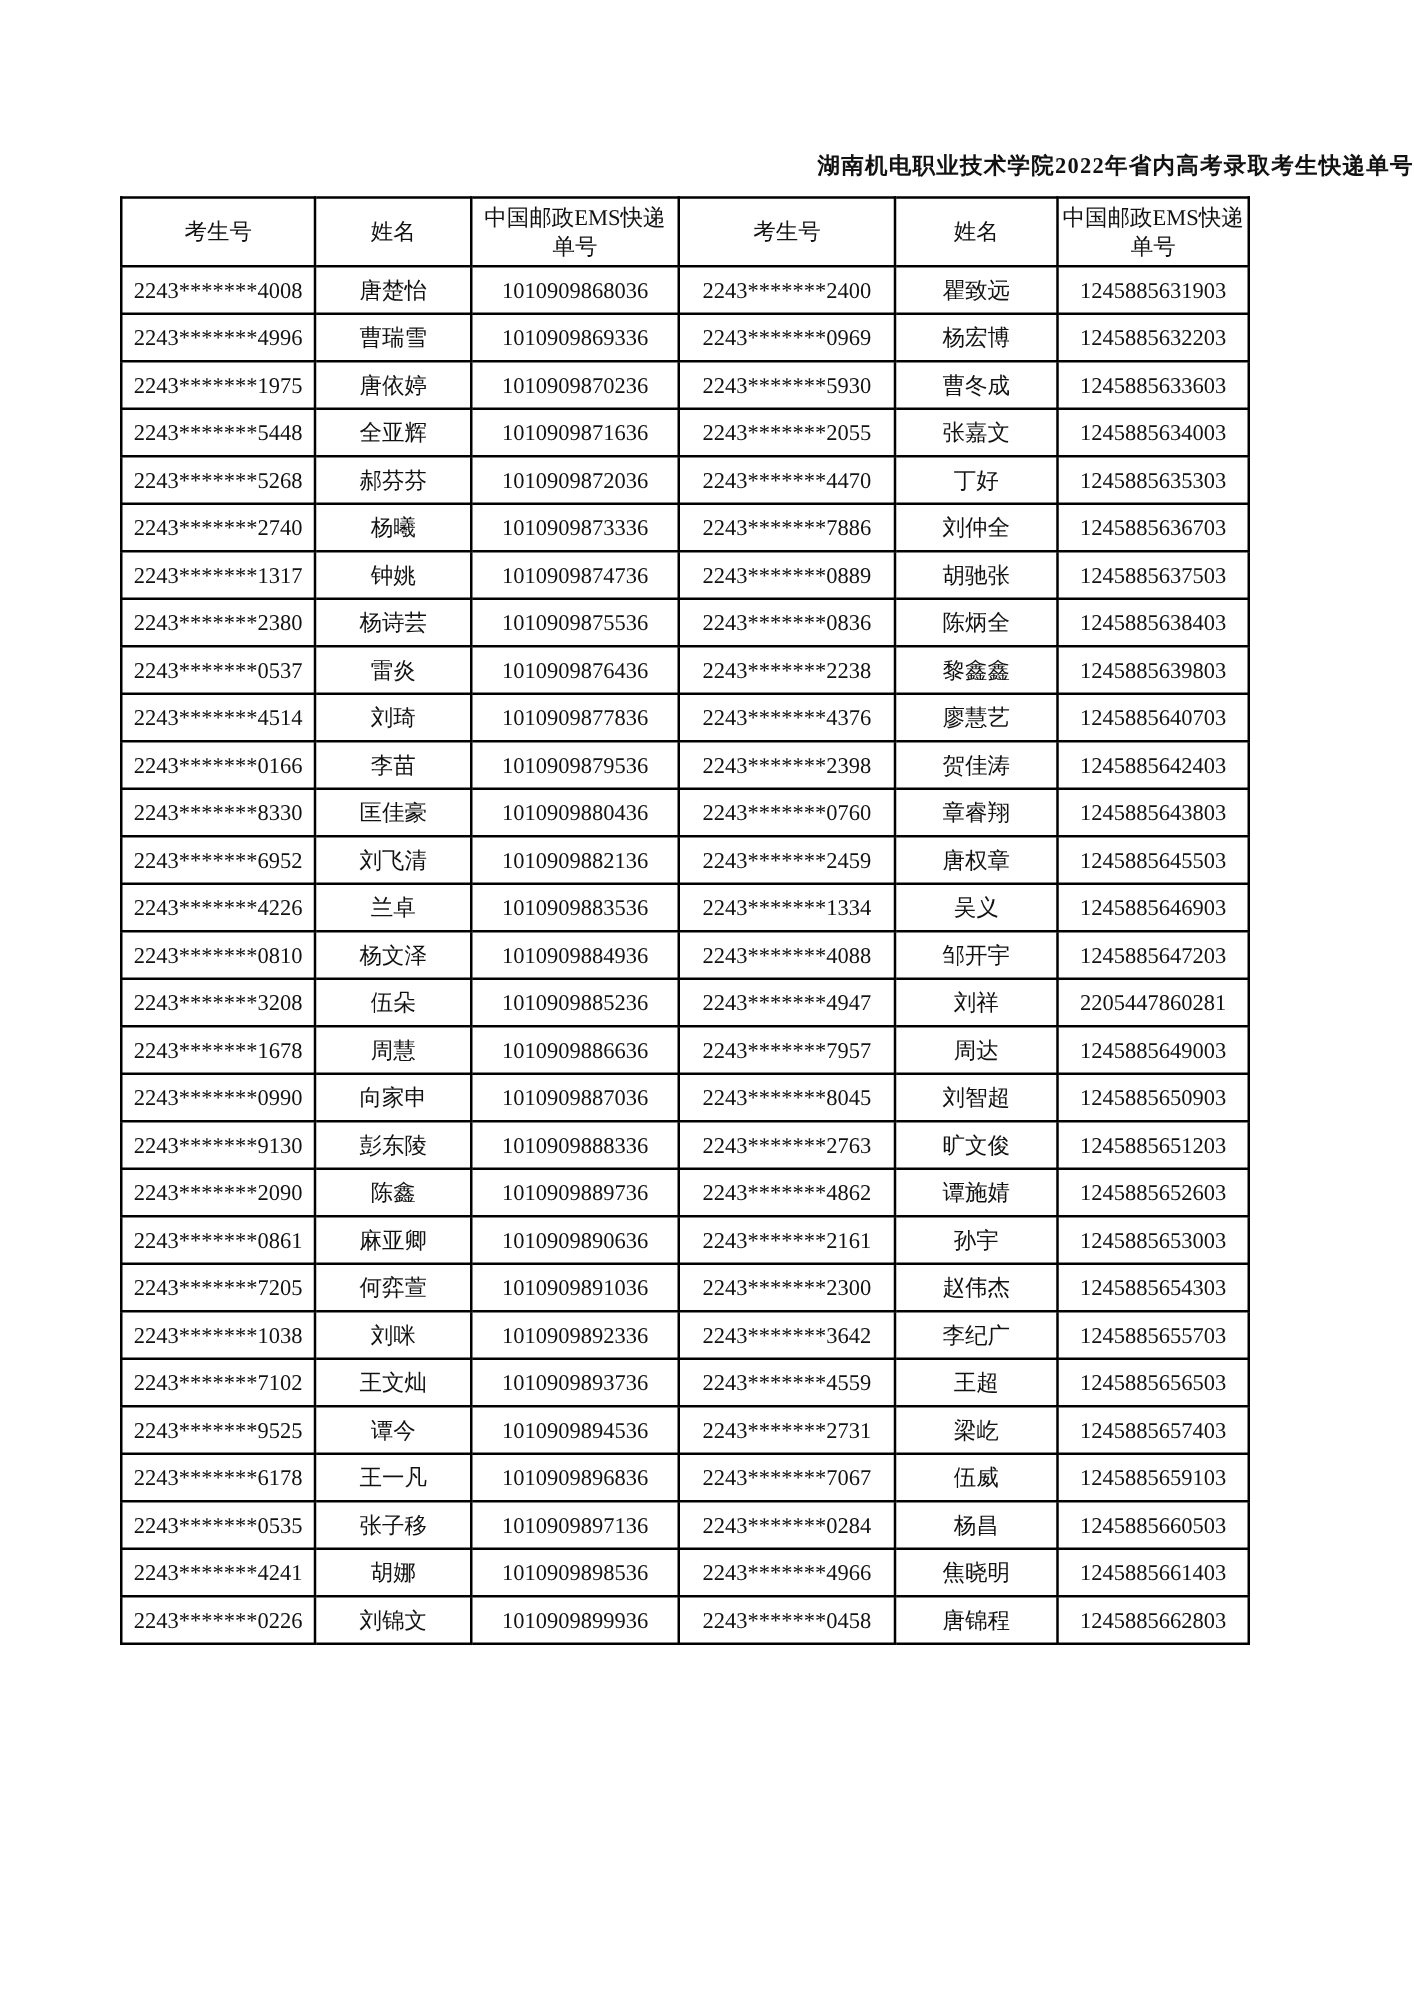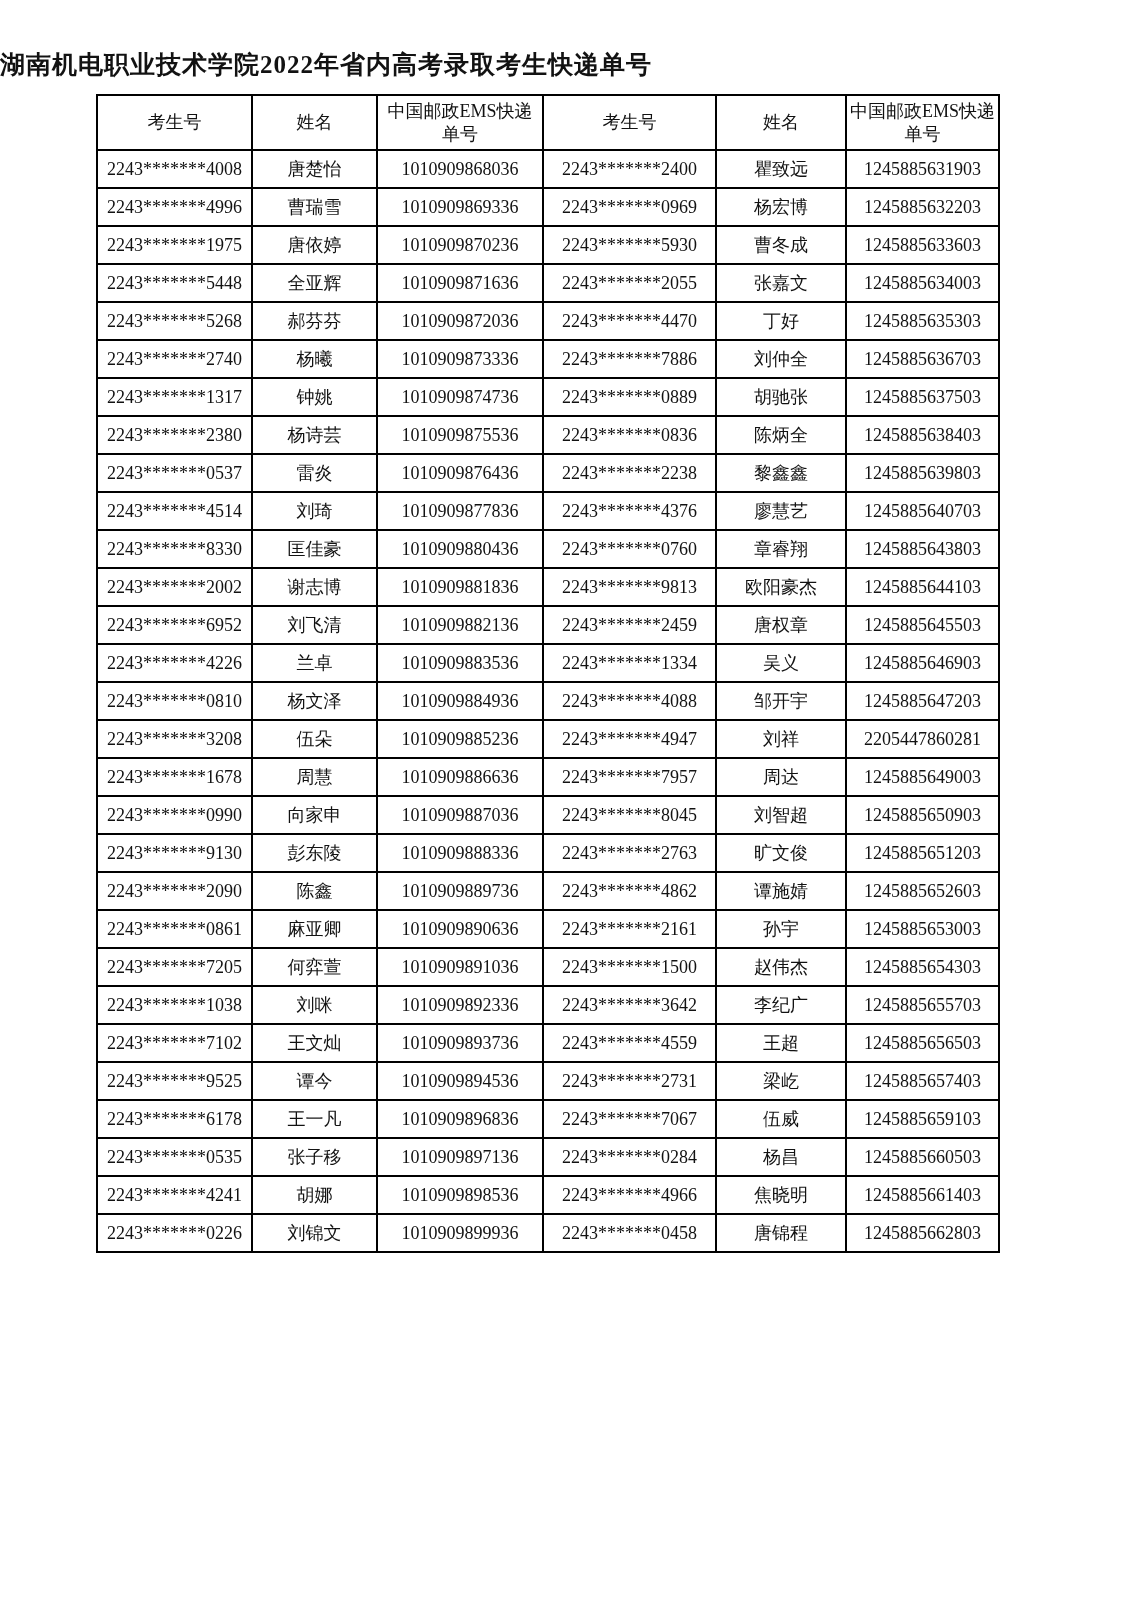--- a/index.html
+++ b/index.html
@@ -9,23 +9,23 @@
   }
   body {
     width: 1131px;
     height: 1600px;
     font-family: "Liberation Serif", "DejaVu Serif", serif;
     color: #121212;
     position: relative;
   }
   .page-title {
     margin: 0;
-    padding-top: 48px;
-    text-align: left;
-    font-size: 25px;
+    padding-top: 120px;
+    text-align: right;
+    font-size: 18px;
     font-weight: bold;
     letter-spacing: 1px;
   }
   table.tracking-table {
     border-collapse: collapse;
     table-layout: fixed;
     width: 902px;
     margin: 13px 0 0 96px;
   }
   .tracking-table th,
@@ -158,36 +158,36 @@
         </tr>
         <tr>
           <td>2243*******4514</td>
           <td>刘琦</td>
           <td>1010909877836</td>
           <td>2243*******4376</td>
           <td>廖慧艺</td>
           <td>1245885640703</td>
         </tr>
         <tr>
+          <td>2243*******0166</td>
+          <td>李苗</td>
+          <td>1010909879536</td>
+          <td>2243*******2398</td>
+          <td>贺佳涛</td>
+          <td>1245885642403</td>
+        </tr>
+        <tr>
           <td>2243*******8330</td>
           <td>匡佳豪</td>
           <td>1010909880436</td>
           <td>2243*******0760</td>
           <td>章睿翔</td>
           <td>1245885643803</td>
         </tr>
         <tr>
-          <td>2243*******2002</td>
-          <td>谢志博</td>
-          <td>1010909881836</td>
-          <td>2243*******9813</td>
-          <td>欧阳豪杰</td>
-          <td>1245885644103</td>
-        </tr>
-        <tr>
           <td>2243*******6952</td>
           <td>刘飞清</td>
           <td>1010909882136</td>
           <td>2243*******2459</td>
           <td>唐权章</td>
           <td>1245885645503</td>
         </tr>
         <tr>
           <td>2243*******4226</td>
           <td>兰卓</td>
@@ -249,21 +249,21 @@
           <td>麻亚卿</td>
           <td>1010909890636</td>
           <td>2243*******2161</td>
           <td>孙宇</td>
           <td>1245885653003</td>
         </tr>
         <tr>
           <td>2243*******7205</td>
           <td>何弈萱</td>
           <td>1010909891036</td>
-          <td>2243*******1500</td>
+          <td>2243*******2300</td>
           <td>赵伟杰</td>
           <td>1245885654303</td>
         </tr>
         <tr>
           <td>2243*******1038</td>
           <td>刘咪</td>
           <td>1010909892336</td>
           <td>2243*******3642</td>
           <td>李纪广</td>
           <td>1245885655703</td>

